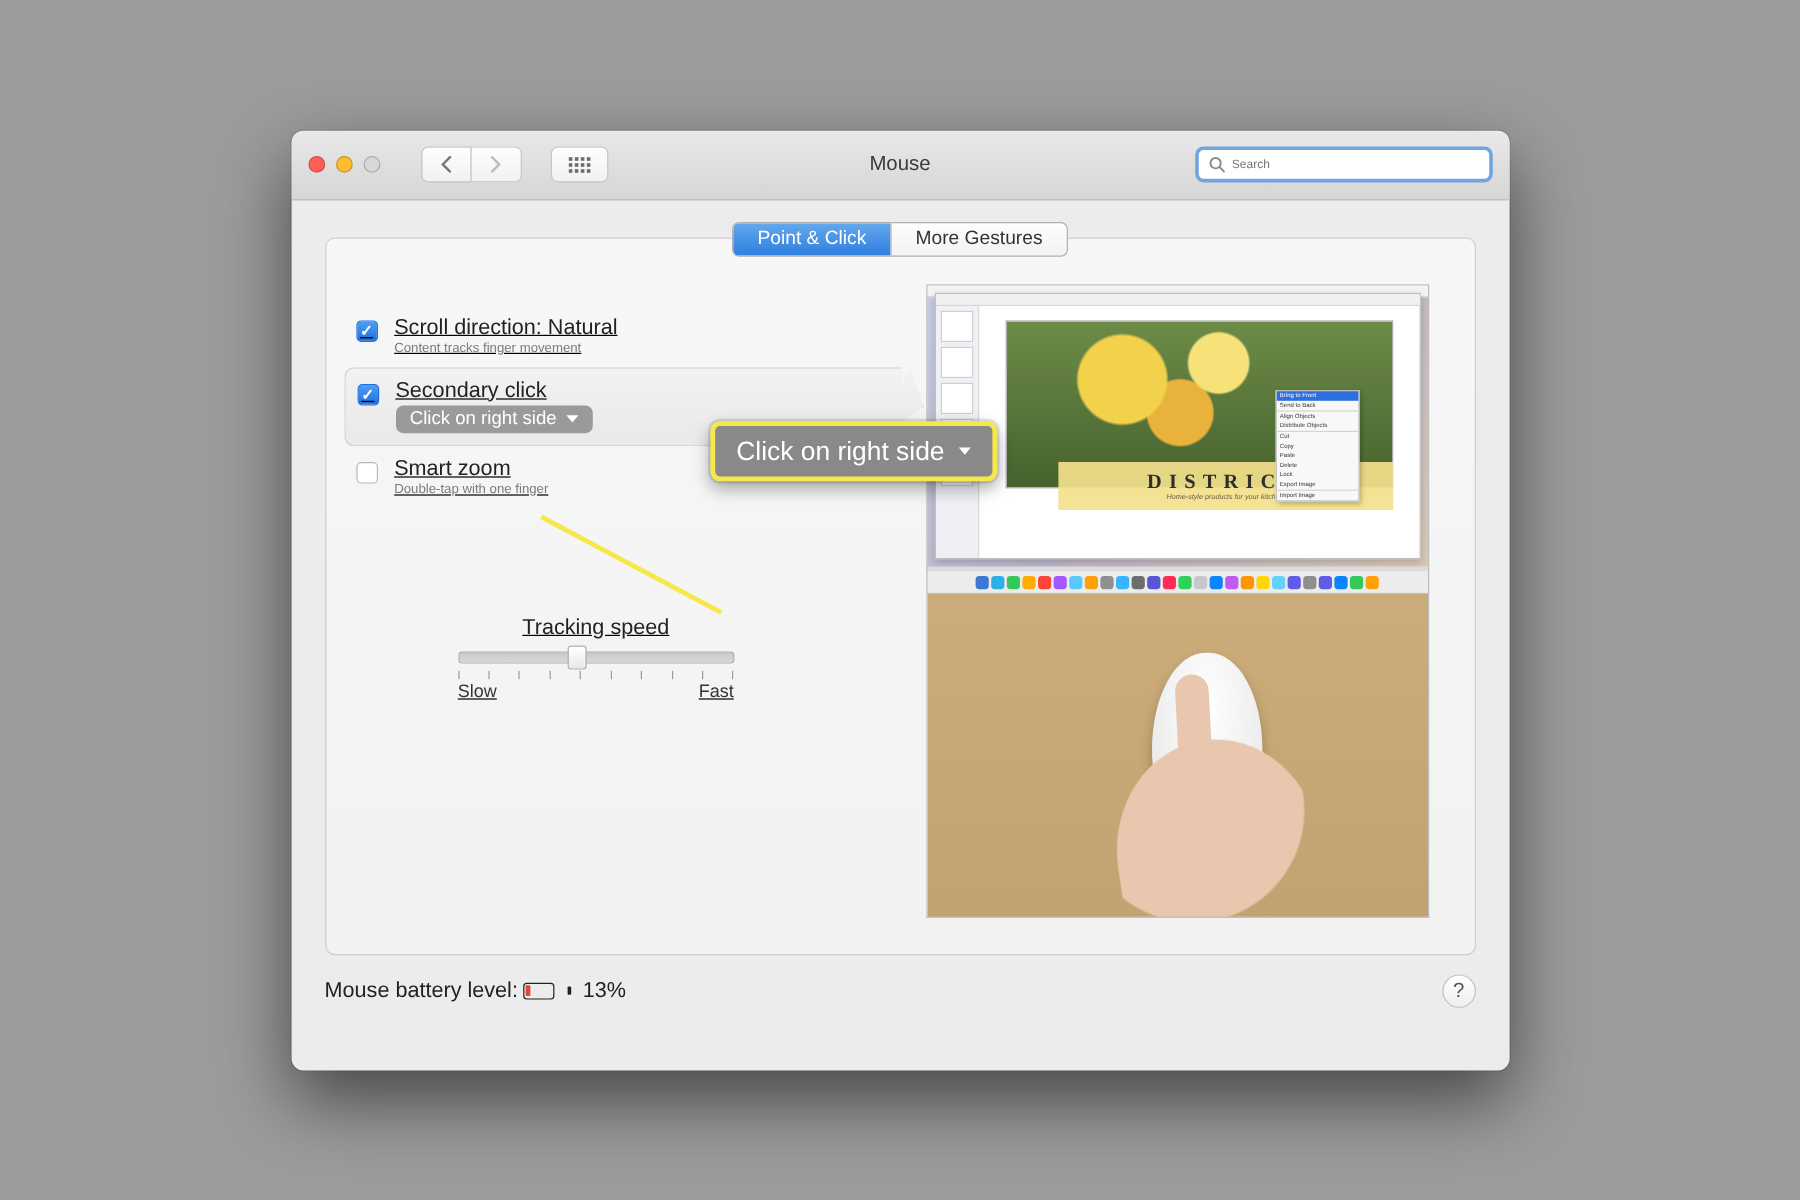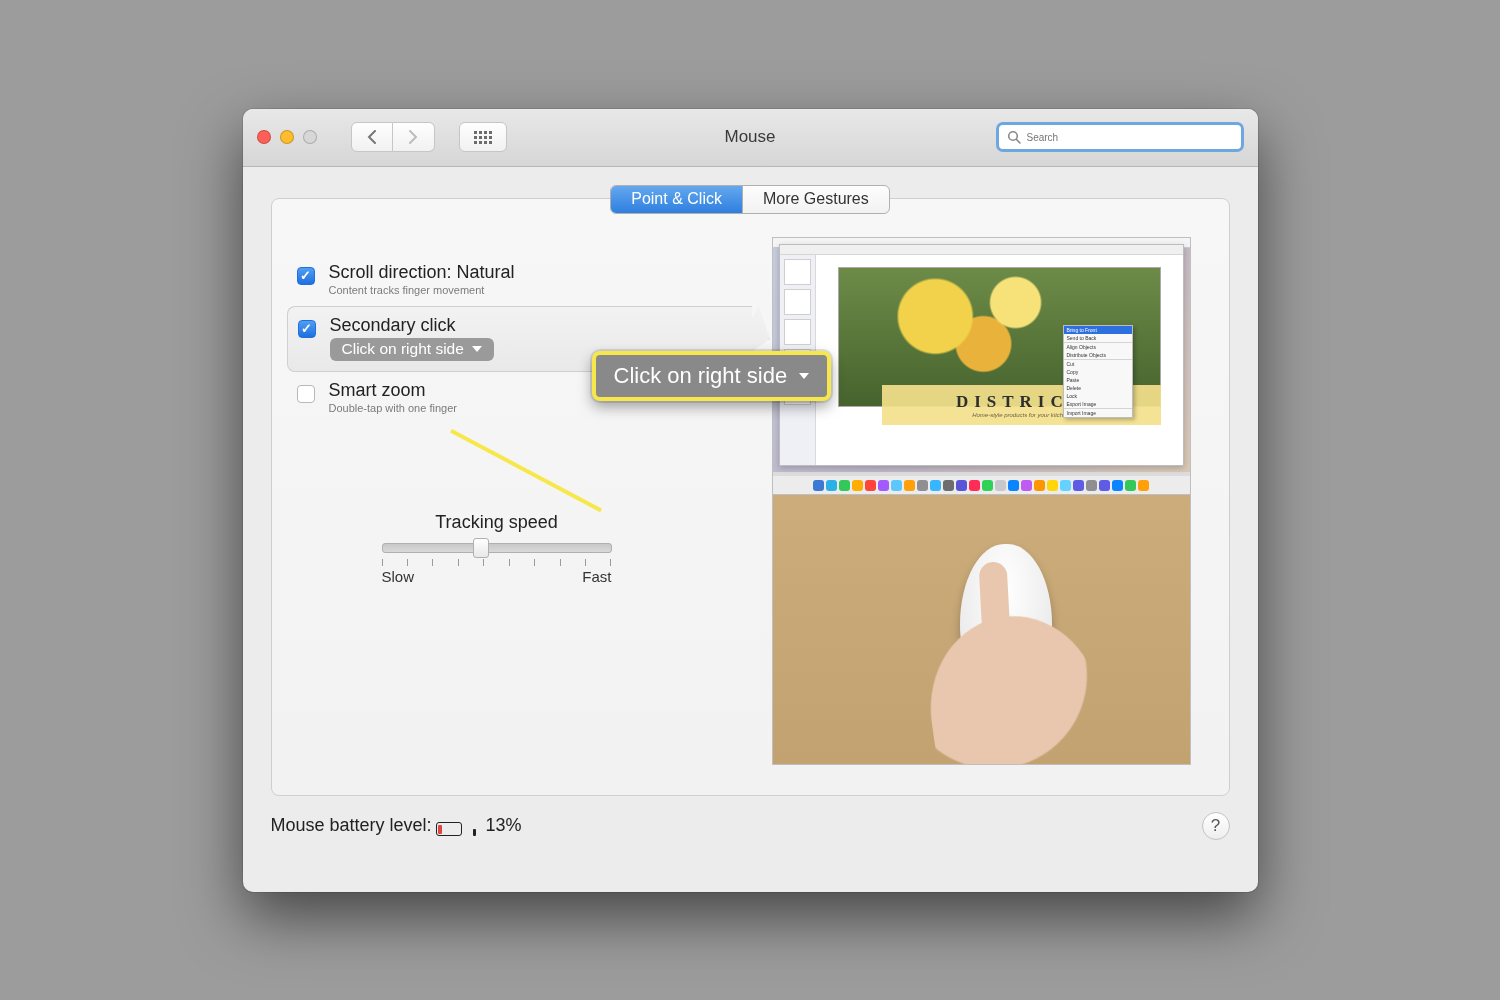--- a/index.html
+++ b/index.html
@@ -88,20 +88,21 @@
     background: linear-gradient(#f7f7f7,#f2f2f2);
     border: 1px solid #cfcfcf;
     border-radius: 8px;
     display:flex;
     height: 598px;
     position:relative;
   }
   .left {
     width: 490px; padding: 55px 10px 0 15px;
     position:relative;
+    text-decoration:underline;
   }
   .opt { display:flex; gap: 14px; padding: 8px 10px 10px 10px; position:relative; }
   .opt.selected {
     background: linear-gradient(#f2f2f2,#e9e9e9);
     border: 1px solid #cfcfcf;
     border-radius: 8px 0 0 8px;
     border-right: none;
   }
   .opt.selected::after{
     content:""; position:absolute; right:-18px; top:-1px; bottom:-1px; width:28px;
@@ -244,21 +245,21 @@
     position:absolute; left:-140px; top:78px;
   }
 
   
   .footer {
     display:flex; align-items:center;
     padding: 16px 28px 20px 28px;
     font-size: 18px; color:#222;
   }
   .battery {
-    display:inline-flex; align-items:flex-end; gap:10px; margin-left:4px;
+    display:inline-flex; align-items:center; gap:10px; margin-left:4px;
     position:relative;
   }
   .batt-body{ width:26px; height:14px; border:1.5px solid #222; border-radius:3px; position:relative; }
   .batt-fill{ position:absolute; left:1.5px; top:1.5px; bottom:1.5px; width:18%; background:#e0463b; border-radius:1px; }
   .batt-cap{ width:3px; height:7px; background:#222; border-radius:1px; margin-left:1px; }
   .footer .spacer{ flex:1; }
   .bt-btn {
     background: linear-gradient(#ffffff,#f0f0f0);
     border: 1px solid #c3c3c3; border-radius: 6px;
     padding: 4px 18px; font-size: 17px; color:#222;

